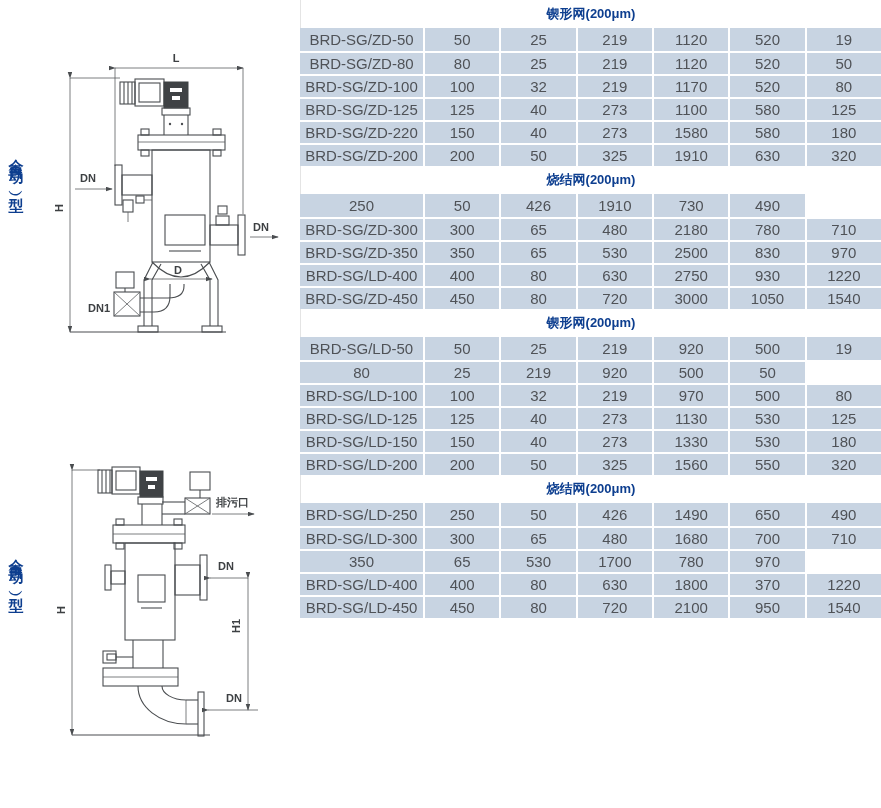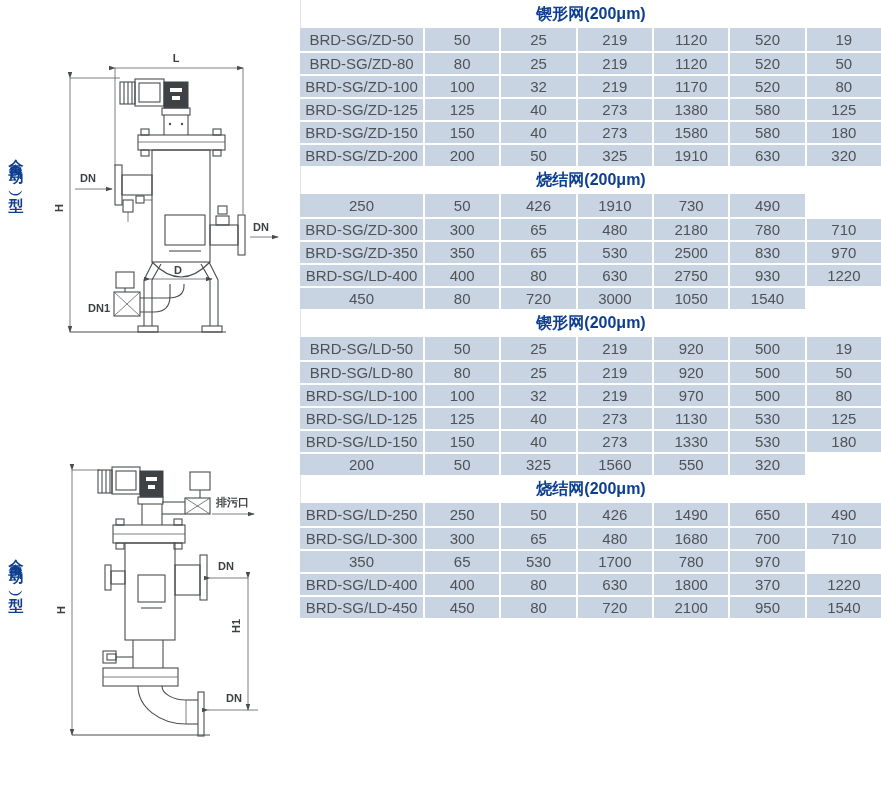--- a/index.html
+++ b/index.html
@@ -17,21 +17,21 @@
   .diag svg{display:block;}
   .diag text{font:700 11px "Liberation Sans","DejaVu Sans",sans-serif;fill:#3d4043;}
   .ln{stroke:#4a4d50;stroke-width:1.1;fill:none;}
   .thin{stroke:#5a5d60;stroke-width:0.8;fill:none;}
   .dark{fill:#3f4245;stroke:#3f4245;}
   .wht{fill:#ffffff;stroke:none;}
   
   .tables{position:absolute;left:300px;top:0;width:581px;height:808px;background:#fff;}
   .band{height:28px;background:#fff;border-left:1px solid #e4e4e4;
         display:flex;align-items:center;justify-content:center;
-        color:#0d3e8f;font-size:16px;font-weight:700;}
+        color:#0d3e8f;font-size:13px;font-weight:700;}
   .trow{display:grid;grid-template-columns:123px repeat(6,1fr);column-gap:2px;
         height:23px;box-sizing:border-box;}
   .trow + .trow{border-top:2px solid #fff;}
   .tcell{background:#c8d4e2;display:flex;align-items:center;justify-content:center;
          font-size:15px;color:#4f5257;}
 </style>
 </head>
 <body>
 
 <div class="page">
@@ -233,26 +233,26 @@
             <div class="tcell">219</div>
             <div class="tcell">1170</div>
             <div class="tcell">520</div>
             <div class="tcell">80</div>
           </div>
           <div class="trow">
             <div class="tcell model">BRD-SG/ZD-125</div>
             <div class="tcell">125</div>
             <div class="tcell">40</div>
             <div class="tcell">273</div>
-            <div class="tcell">1380</div>
+            <div class="tcell">1100</div>
             <div class="tcell">580</div>
             <div class="tcell">125</div>
           </div>
           <div class="trow">
-            <div class="tcell model">BRD-SG/ZD-150</div>
+            <div class="tcell model">BRD-SG/ZD-220</div>
             <div class="tcell">150</div>
             <div class="tcell">40</div>
             <div class="tcell">273</div>
             <div class="tcell">1580</div>
             <div class="tcell">580</div>
             <div class="tcell">180</div>
           </div>
           <div class="trow">
             <div class="tcell model">BRD-SG/ZD-200</div>
             <div class="tcell">200</div>
@@ -296,20 +296,21 @@
           <div class="trow">
             <div class="tcell model">BRD-SG/LD-400</div>
             <div class="tcell">400</div>
             <div class="tcell">80</div>
             <div class="tcell">630</div>
             <div class="tcell">2750</div>
             <div class="tcell">930</div>
             <div class="tcell">1220</div>
           </div>
           <div class="trow">
+            <div class="tcell model">BRD-SG/ZD-450</div>
             <div class="tcell">450</div>
             <div class="tcell">80</div>
             <div class="tcell">720</div>
             <div class="tcell">3000</div>
             <div class="tcell">1050</div>
             <div class="tcell">1540</div>
           </div>
         </div>
     </section>
     <section>
@@ -318,21 +319,20 @@
           <div class="trow">
             <div class="tcell model">BRD-SG/LD-50</div>
             <div class="tcell">50</div>
             <div class="tcell">25</div>
             <div class="tcell">219</div>
             <div class="tcell">920</div>
             <div class="tcell">500</div>
             <div class="tcell">19</div>
           </div>
           <div class="trow">
-            <div class="tcell model">BRD-SG/LD-80</div>
             <div class="tcell">80</div>
             <div class="tcell">25</div>
             <div class="tcell">219</div>
             <div class="tcell">920</div>
             <div class="tcell">500</div>
             <div class="tcell">50</div>
           </div>
           <div class="trow">
             <div class="tcell model">BRD-SG/LD-100</div>
             <div class="tcell">100</div>
@@ -354,20 +354,21 @@
           <div class="trow">
             <div class="tcell model">BRD-SG/LD-150</div>
             <div class="tcell">150</div>
             <div class="tcell">40</div>
             <div class="tcell">273</div>
             <div class="tcell">1330</div>
             <div class="tcell">530</div>
             <div class="tcell">180</div>
           </div>
           <div class="trow">
+            <div class="tcell model">BRD-SG/LD-200</div>
             <div class="tcell">200</div>
             <div class="tcell">50</div>
             <div class="tcell">325</div>
             <div class="tcell">1560</div>
             <div class="tcell">550</div>
             <div class="tcell">320</div>
           </div>
         </div>
     </section>
     <section>

